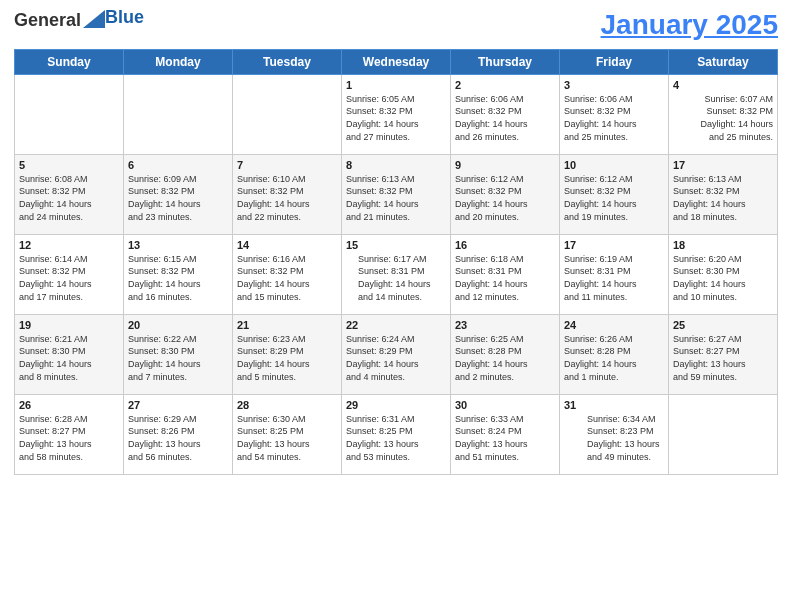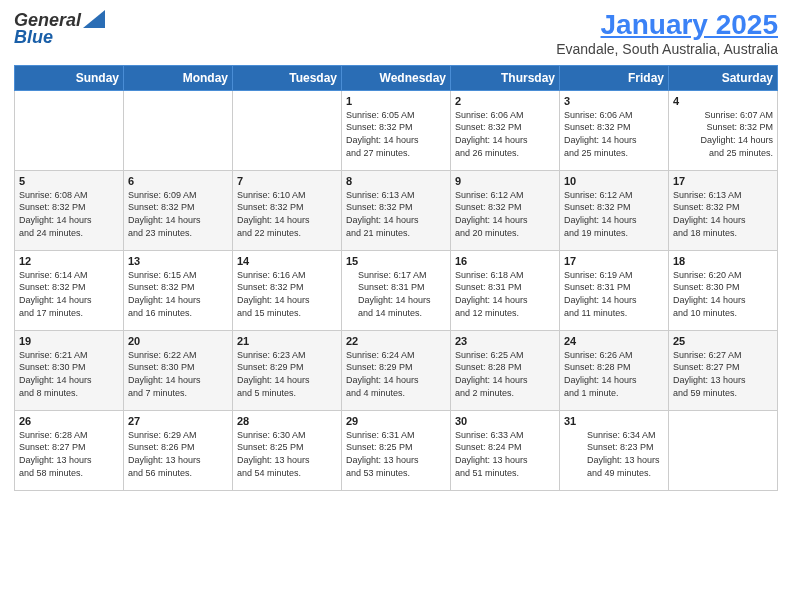--- a/index.html
+++ b/index.html
@@ -17,23 +17,22 @@
       padding: 10px 14px 10px 14px;
     }
     .header {
       display: flex;
       align-items: flex-start;
       justify-content: space-between;
       margin-bottom: 8px;
     }
     .logo {
       display: flex;
-      flex-direction: column;
+      flex-direction: row;
       align-items: flex-start;
-      font-style: italic;
     }
     .logo-text {
       font-size: 18px;
       font-weight: bold;
       line-height: 1;
     }
     .logo-general {
       color: #333;
     }
     .logo-blue {
@@ -58,21 +57,21 @@
       border-collapse: collapse;
       border: 1px solid #ccc;
     }
     .calendar thead tr th {
       background-color: #2a6db5;
       color: #fff;
       font-size: 12px;
       font-weight: bold;
       padding: 5px 4px;
       border: 1px solid #4a8dd5;
-      text-align: right;
+      text-align: center;
     }
     .calendar tbody tr td {
       border: 1px solid #ccc;
       vertical-align: top;
       padding: 4px 4px 3px 4px;
       width: calc(100% / 7);
       height: 80px;
       font-size: 9.5px;
       color: #333;
       background: #fff;
@@ -105,21 +104,20 @@
       <div style="display:flex;align-items:center;">
         <span class="logo-text logo-general">General</span>
         <svg width="22" height="18" viewBox="0 0 22 18" style="margin-left:2px;margin-bottom:2px;">
           <polygon points="0,18 22,0 22,18" fill="#2a6db5"></polygon>
         </svg>
       </div>
       <span class="logo-text logo-blue" style="margin-top:-2px;">Blue</span>
     </div>
     <div class="title-area">
       <div class="month-title">January 2025</div>
-      <div class="subtitle">Evandale, South Australia, Australia</div>
     </div>
   </div>
 
   <table class="calendar">
     <thead>
       <tr>
       <th>Sunday</th>
           <th>Monday</th>
           <th>Tuesday</th>
           <th>Wednesday</th>

